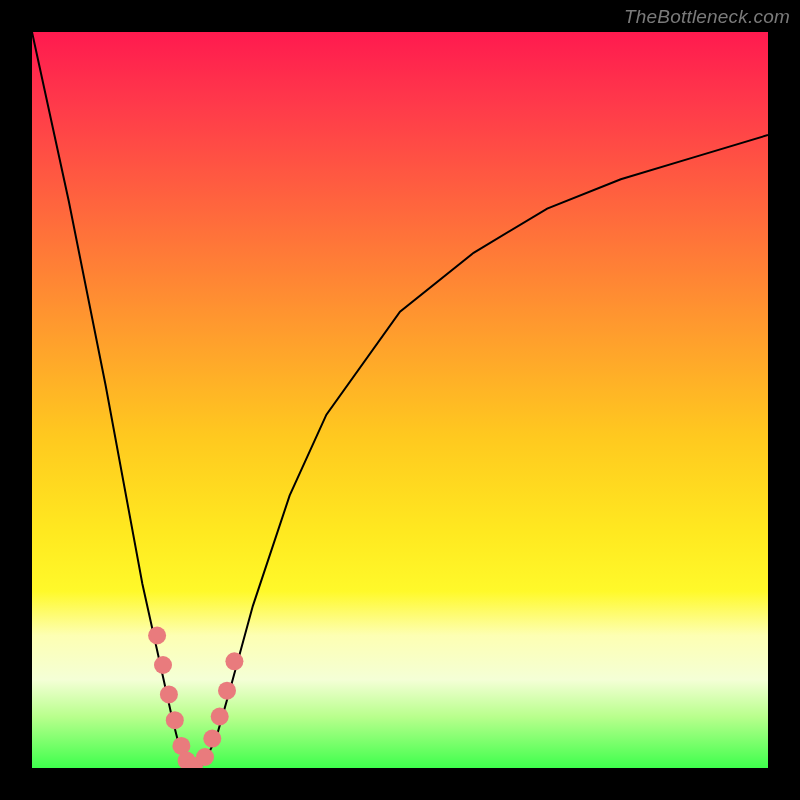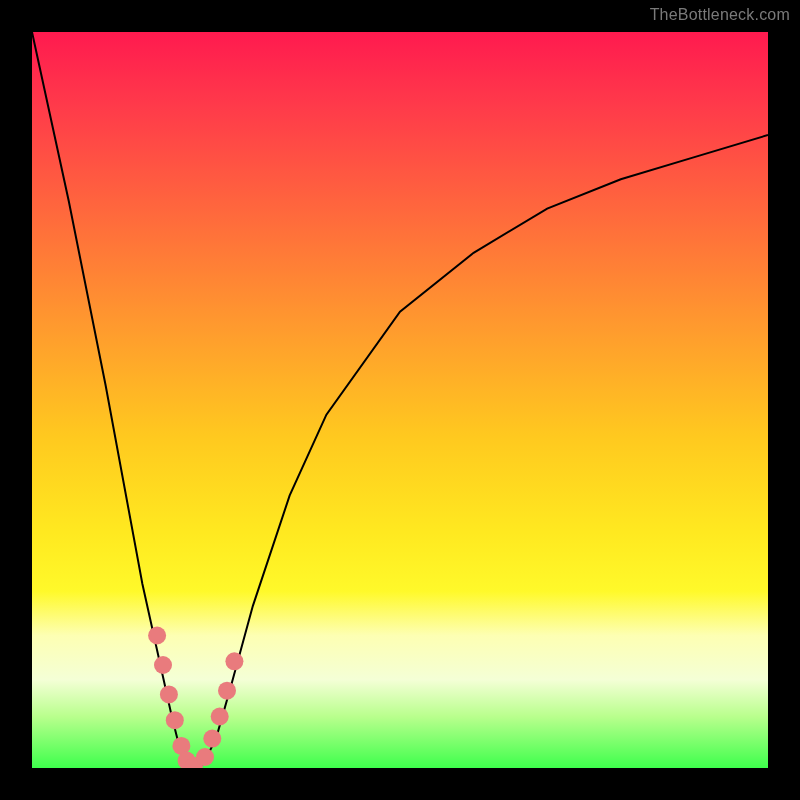--- a/index.html
+++ b/index.html
@@ -59,23 +59,24 @@
   }
   .marker {
     fill: #e97b7d;
     stroke: none;
   }
   .watermark {
     position: absolute;
     top: 6px;
     right: 10px;
     color: #7a7a7a;
-    font-size: 16px;
+    font-size: 19px;
     letter-spacing: 0.2px;
     user-select: none;
+    font-style: italic;
   }
 </style>
 </head>
 <body>
 
 <div class="frame">
   <div class="plot-area">
     <div class="gradient"></div>
     <svg class="curve-svg" viewBox="0 0 736 736" preserveAspectRatio="none">
       <path class="curve" d="M0.0 0.0 L36.8 169.3 L73.6 353.3 L110.4 552.0 L125.1 618.2 L139.8 684.5 L147.2 713.9 L154.6 733.8 L161.9 736.0 L169.3 733.8 L176.6 721.3 L184.0 706.6 L198.7 655.0 L220.8 574.1 L257.6 463.7 L294.4 382.7 L368.0 279.7 L441.6 220.8 L515.2 176.6 L588.8 147.2 L662.4 125.1 L736.0 103.0"></path>

